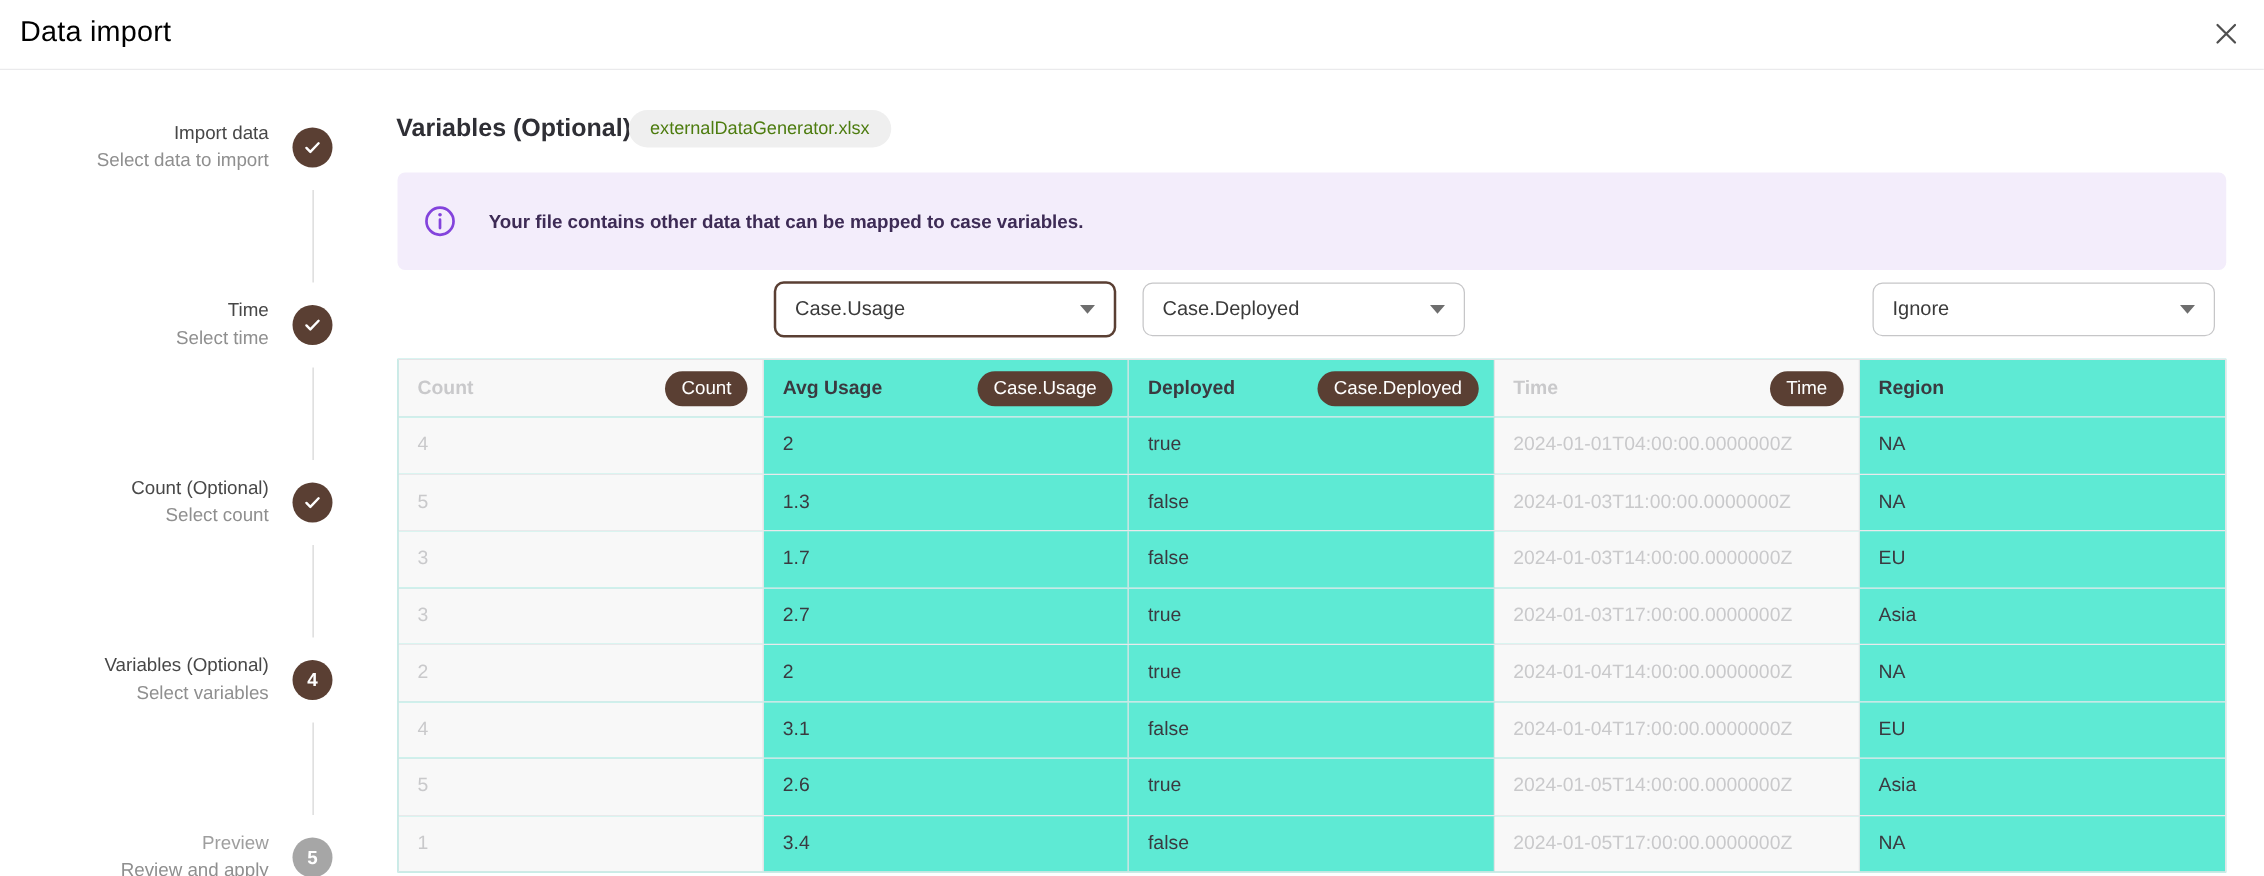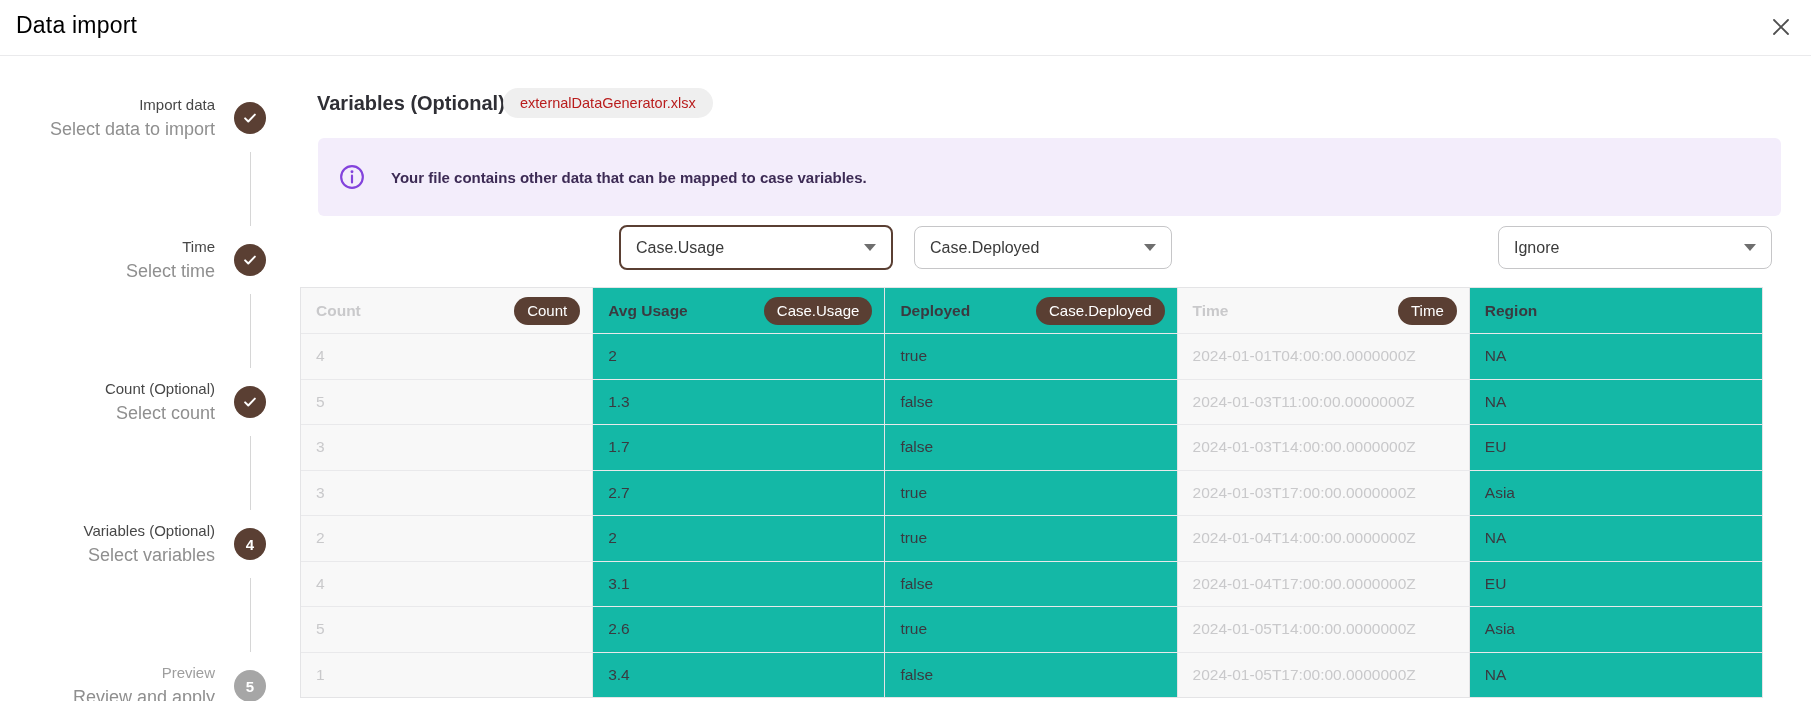--- a/index.html
+++ b/index.html
@@ -20,42 +20,42 @@
   
   .dlg-header{position:absolute;left:0;top:0;width:1811px;height:56px;border-bottom:1px solid #EAEAEC;background:#fff;}
   .dlg-title{position:absolute;left:16px;top:12px;font-size:23px;font-weight:500;color:#000000;letter-spacing:.2px;}
   .close-btn{position:absolute;right:12px;top:10px;width:36px;height:36px;display:flex;align-items:center;justify-content:center;cursor:pointer;background:none;border:none;}
 
   
   .stepper{position:absolute;left:0;top:0;width:290px;height:701px;}
   .step{position:absolute;left:0;width:266px;height:44px;display:flex;align-items:center;padding-left:20px;}
   .step-text{flex:1;text-align:right;padding-right:19px;line-height:1.25;}
   .step-title{font-size:15px;color:#474747;}
-  .step-sub{font-size:18px;color:#8F8F8F;margin-top:3px;}
+  .step-sub{font-size:15px;color:#8F8F8F;margin-top:3px;}
   .step.upcoming .step-title{color:#9E9E9E;}
   .step-circle{width:32px;height:32px;border-radius:50%;background:var(--brown);display:flex;align-items:center;justify-content:center;color:#fff;font-size:15px;font-weight:600;flex:0 0 32px;}
   .step.upcoming .step-circle{background:var(--gray-circle);}
   .step-line{position:absolute;left:249.5px;width:1px;background:#D6D6D6;}
 
   
   .heading{position:absolute;left:317px;top:92px;font-size:20px;font-weight:700;color:#2F2F35;}
-  .file-chip{position:absolute;left:503px;top:88px;height:30px;line-height:30px;padding:0 17px;background:#EFEFEF;border-radius:15px;font-size:14.5px;color:#b91c1c;}
+  .file-chip{position:absolute;left:503px;top:88px;height:30px;line-height:30px;padding:0 17px;background:#EFEFEF;border-radius:15px;font-size:14.5px;color:#4d7c0f;}
 
   
   .banner{position:absolute;left:318px;top:138px;width:1463px;height:78px;background:var(--banner-bg);border-radius:6px;display:flex;align-items:center;padding-left:21px;gap:26px;}
   .banner-text{line-height:21px;font-size:15px;color:var(--banner-text);}
   .banner-text .b1{font-weight:700;}
 
   
   .dd{position:absolute;background:#fff;border:1px solid #C6C6C8;border-radius:8px;display:flex;align-items:center;justify-content:space-between;padding:0 15px;font-size:16px;color:#3A3A3A;cursor:pointer;}
   .dd.focused{border:2px solid var(--brown);}
   .caret{width:0;height:0;border-left:6px solid transparent;border-right:6px solid transparent;border-top:7px solid #6E6E6E;}
 
   
-  .table{position:absolute;left:300px;top:287px;width:1463px;border:1px solid var(--line);background:#14b8a6;}
+  .table{position:absolute;left:318px;top:287px;width:1463px;border:1px solid var(--line);background:#5eead4;}
   .thead,.trow{display:grid;grid-template-columns:repeat(5,1fr);}
   .thead{height:45px;}
   .trow{height:45.5px;border-top:1px solid #E9E9EB;}
   .hcell,.cell{display:flex;align-items:center;padding:0 12px 0 15px;border-right:1px solid var(--line);overflow:hidden;white-space:nowrap;}
   .hcell:last-child,.cell:last-child{border-right:none;}
   .hcell{justify-content:space-between;font-size:15.5px;font-weight:700;color:var(--dark);}
   .hcell.muted{background:var(--muted-bg);color:var(--muted-text);}
   .cell{font-size:15.5px;color:var(--dark);}
   .cell.muted{background:var(--muted-bg);color:var(--muted-text);}
   .pill{background:var(--brown);color:#fff;font-size:15px;font-weight:400;border-radius:999px;padding:5px 13px;line-height:1.2;}

